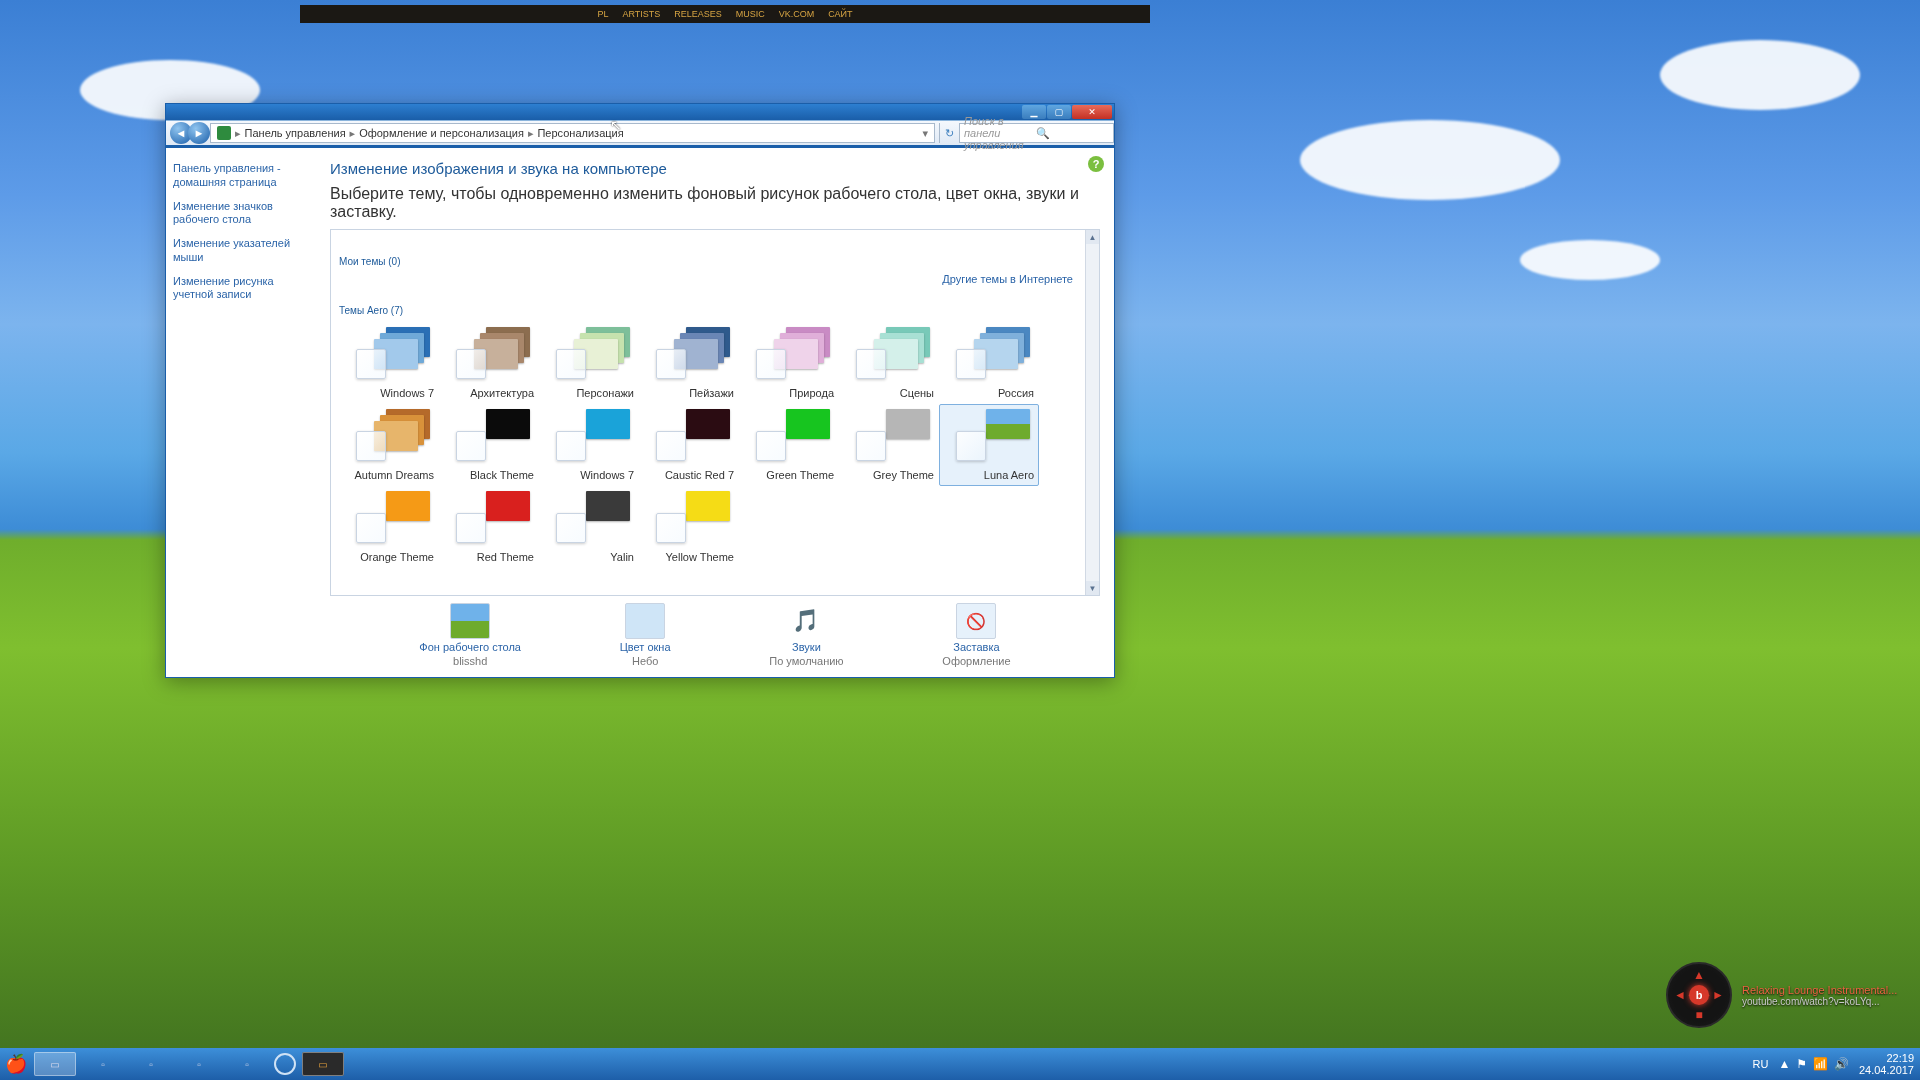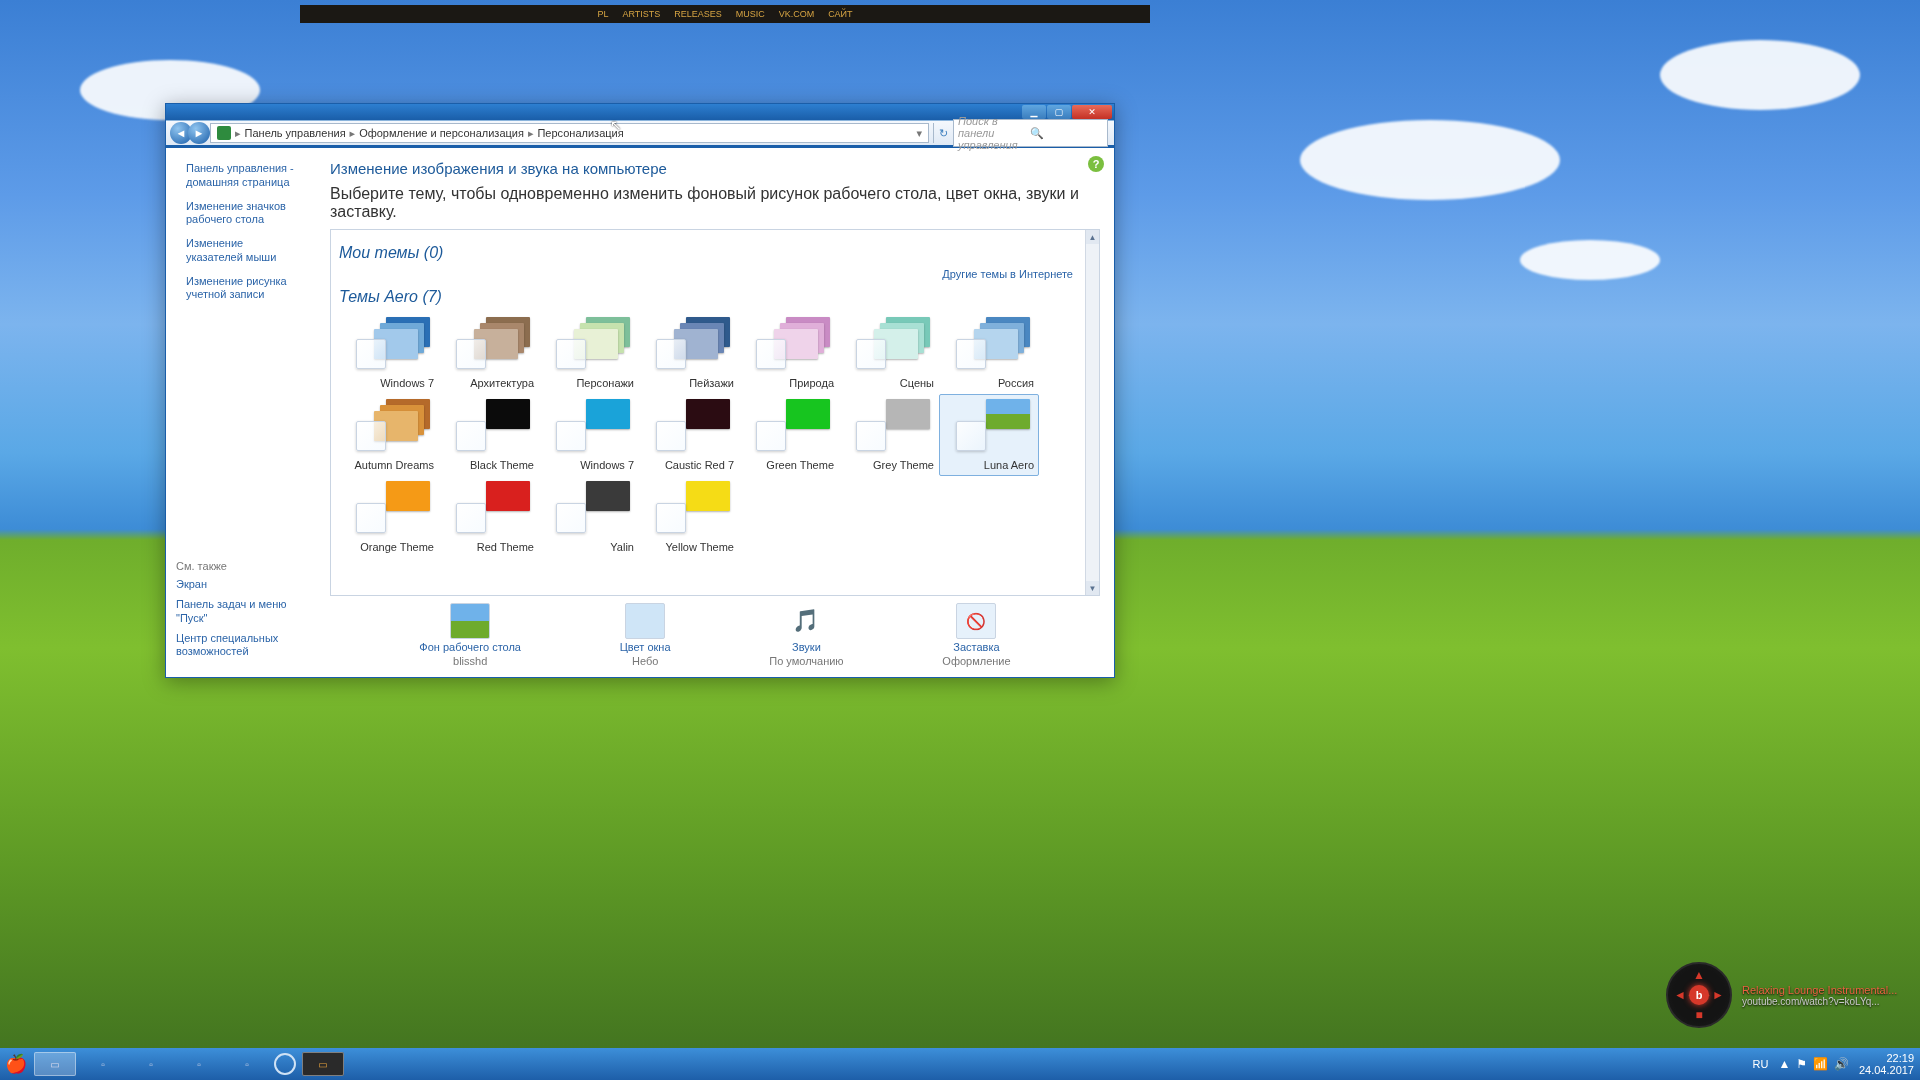--- a/index.html
+++ b/index.html
@@ -31,41 +31,41 @@
   height: 28px; background: linear-gradient(to bottom,#f4f8fd,#dfe9f5);
   border-top: 1px solid #8ab4dc; border-bottom: 3px solid #1a5ea9;
   display: flex; align-items: center; font-size: 11px; color: #333;
 }
 .navbtns { display: flex; margin: 0 4px; }
 .navcircle { width: 22px; height: 22px; border-radius: 50%; background: radial-gradient(circle at 35% 30%, #8fc4ef, #1a5ea9); margin-right: -4px; display: flex; align-items: center; justify-content: center; color: #fff; font-size: 11px; }
 .breadcrumb { flex: 1; height: 20px; background: #fff; border: 1px solid #a8b9cc; margin-right: 4px; display: flex; align-items: center; padding: 0 6px; gap: 4px; }
 .breadcrumb .cp-icon { width: 14px; height: 14px; background: #2e8b3e; border-radius: 2px; }
 .breadcrumb .sep { color: #777; }
 .refresh { width: 20px; height: 20px; display: flex; align-items: center; justify-content: center; border-left: 1px solid #a8b9cc; color: #3a7dbd; }
-.searchbox { width: 155px; height: 28px; background: #fff; border: 1px solid #a8b9cc; margin-right: 6px; display: flex; align-items: center; padding: 0 4px; color: #999; font-style: italic; }
+.searchbox { width: 155px; height: 20px; background: #fff; border: 1px solid #a8b9cc; display: flex; align-items: center; padding: 0 4px; color: #999; font-style: italic; }
 .searchbox span { flex: 1; }
 .mag { color: #3a7dbd; font-style: normal; }
 
 .body { display: flex; height: calc(100% - 44px - 3px); }
-.sidebar { width: 150px; background: #fff; padding: 14px 20px; font-size: 11px; color: #2b64a8; }
+.sidebar { width: 150px; background: #fff; padding: 14px 7px; font-size: 11px; color: #2b64a8; }
 .sidebar .lnk { margin-bottom: 10px; cursor: pointer; line-height: 1.25; }
 .sidebar-bottom { position: absolute; bottom: 12px; left: 10px; width: 140px; font-size: 11px; }
 .sidebar-bottom .hdr { color: #777; margin-bottom: 6px; }
 .sidebar-bottom .lnk { color: #2b64a8; margin-bottom: 6px; line-height: 1.25; cursor: pointer; }
 
 .main { flex: 1; display: flex; flex-direction: column; padding: 12px 14px 0 14px; position: relative; }
 .help-icon { position: absolute; top: 8px; right: 10px; width: 16px; height: 16px; border-radius: 50%; background: #7bbf3f; color: #fff; font-size: 11px; display: flex; align-items: center; justify-content: center; font-weight: bold; }
 .main h1 { font-size: 15px; font-weight: 400; color: #1d5a9a; margin-bottom: 8px; }
 .main .sub { font-size: 16px; color: #333; margin-bottom: 8px; }
 .scrollpane { flex: 1; border: 1px solid #c9d4e2; overflow: hidden; position: relative; }
 .scrollpane-inner { position: absolute; inset: 0 14px 0 0; padding: 6px 8px; overflow: hidden; }
 .scrollbar { position: absolute; right: 0; top: 0; bottom: 0; width: 14px; background: #eef2f7; border-left: 1px solid #d1d9e4; }
 .scrollbar .arrow { height: 14px; background: #e1e8f1; display: flex; align-items: center; justify-content: center; font-size: 8px; color: #5a7290; }
 .scrollbar .arrow:last-child { position: absolute; bottom: 0; width: 100%; }
-.section-title { font-size: 16px; color: #1d5a9a; margin: 8px 0 6px 0; font-style: italic; }
+.section-title { font-size: 10px; color: #1d5a9a; margin: 20px 0 6px 0; }
 .online-link { font-size: 11px; color: #2b64a8; text-align: right; margin: 2px 4px 6px 0; cursor: pointer; }
 .theme-grid { display: flex; flex-wrap: wrap; gap: 0 0; }
 .theme { width: 100px; display: flex; flex-direction: column; align-items: flex-end; padding: 4px; border: 1px solid transparent; border-radius: 2px; }
 .theme.selected { border: 1px solid #7eb0df; background: #e6f1fb; }
 .theme .thumb { width: 80px; height: 54px; position: relative; margin-bottom: 6px; }
 .theme .glass { position: absolute; left: 2px; bottom: 2px; width: 30px; height: 30px; background: linear-gradient(135deg, rgba(255,255,255,.9), rgba(240,248,255,.5)); border: 1px solid #c9d4e2; border-radius: 2px; box-shadow: 0 1px 3px rgba(0,0,0,.2); }
 .theme .stack { position: absolute; right: 4px; top: 0; width: 54px; height: 42px; }
 .theme .stack .s { position: absolute; width: 44px; height: 30px; border-radius: 1px; box-shadow: 0 1px 2px rgba(0,0,0,.3); }
 .theme .stack .s1 { right: 0; top: 0; }
 .theme .stack .s2 { right: 6px; top: 6px; }
@@ -153,28 +153,20 @@
     </div>
 
     <div class="body">
       <div class="sidebar">
         <div id="sidebar-links">
             <div class="lnk">Панель управления - домашняя страница</div>
             <div class="lnk">Изменение значков рабочего стола</div>
             <div class="lnk">Изменение указателей мыши</div>
             <div class="lnk">Изменение рисунка учетной записи</div>
           </div>
-        <div class="sidebar-bottom">
-          <div class="hdr">См. также</div>
-          <div id="see-also-links">
-              <div class="lnk">Экран</div>
-              <div class="lnk">Панель задач и меню "Пуск"</div>
-              <div class="lnk">Центр специальных возможностей</div>
-            </div>
-        </div>
       </div>
 
       <div class="main">
         <div class="help-icon">?</div>
         <h1>Изменение изображения и звука на компьютере</h1>
         <div class="sub">Выберите тему, чтобы одновременно изменить фоновый рисунок рабочего стола, цвет окна, звуки и заставку.</div>
 
         <div class="scrollpane">
           <div class="scrollpane-inner">
             <div class="section-title">Мои темы (0)</div>

